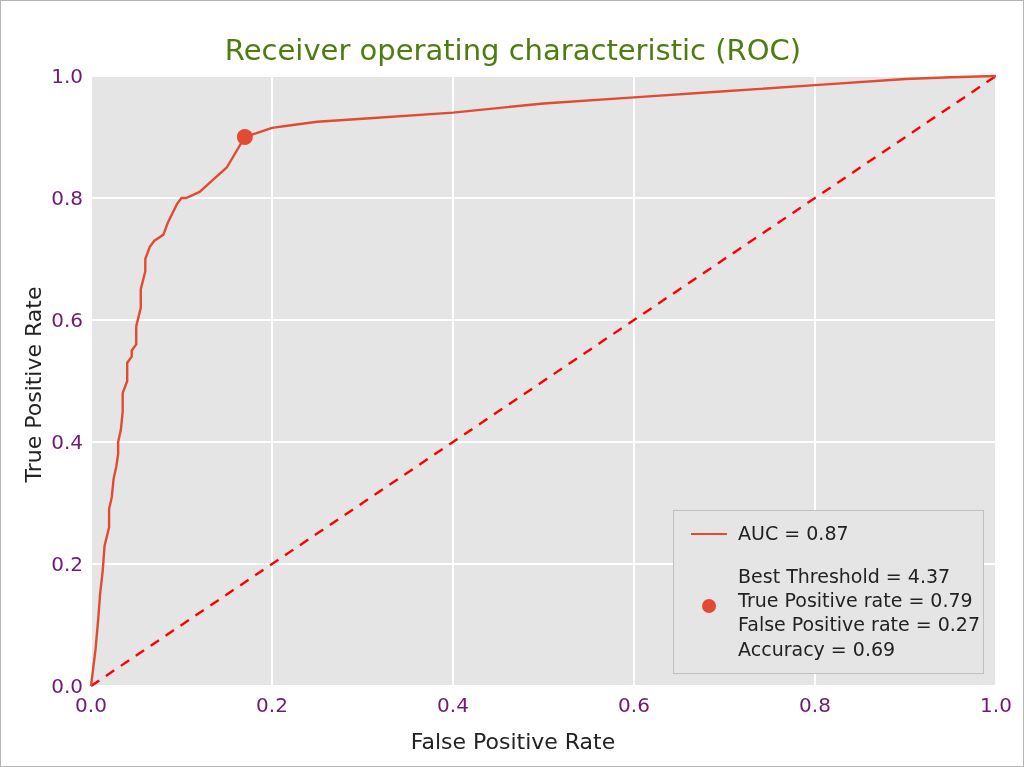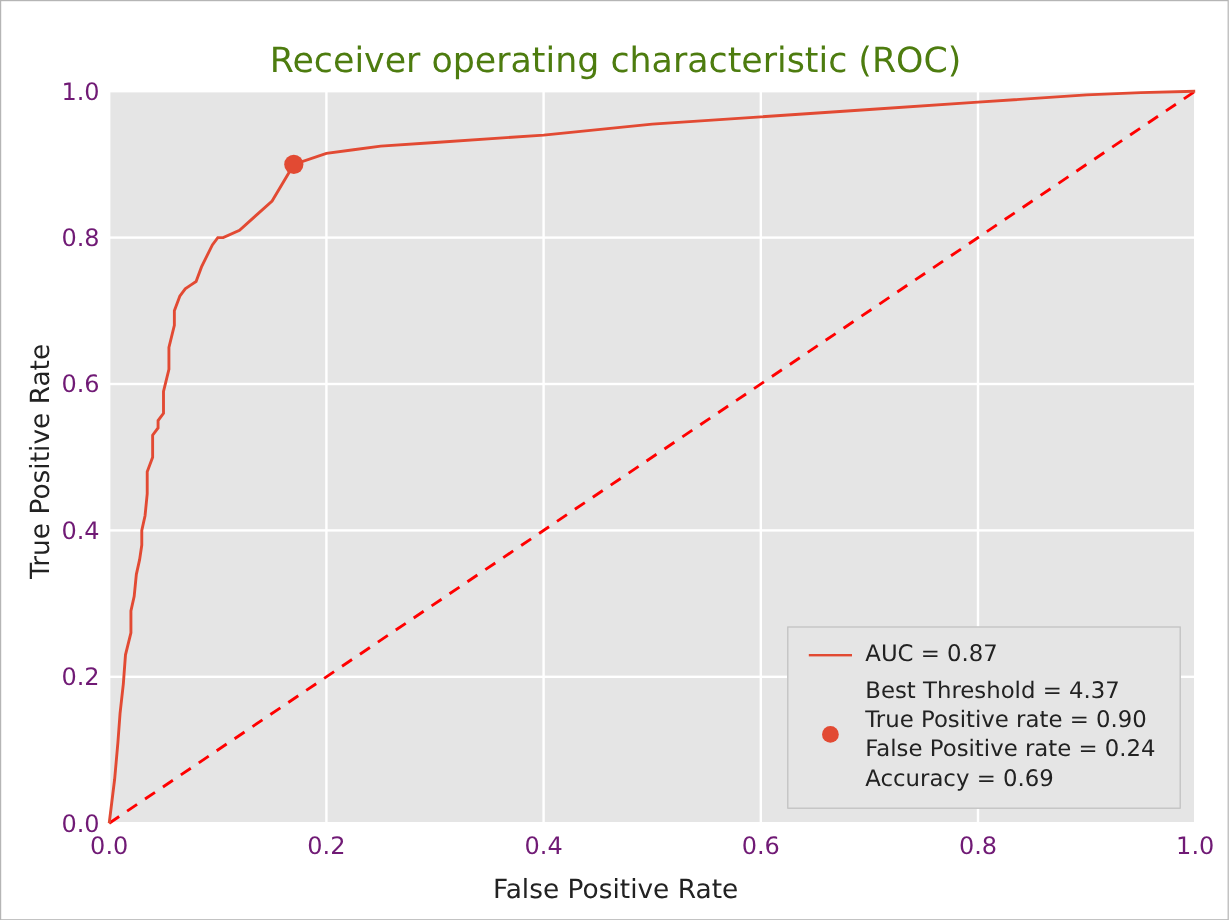--- a/index.html
+++ b/index.html
@@ -81,39 +81,39 @@
     overflow: visible;
   }
   .roc-line { stroke: #e24a33; stroke-width: 2.4; fill: none; }
   .diag-line { stroke: #ff0000; stroke-width: 2.4; fill: none; stroke-dasharray: 10 8; }
   .best-point { fill: #e24a33; }
 
   .legend {
     position: absolute;
     background: #e5e5e5;
     border: 1px solid #bfbfbf;
-    padding: 10px 20px 12px 14px;
+    padding: 10px 3px 12px 14px;
     font-size: 19px;
     line-height: 1.28;
   }
   .legend-row { display: flex; align-items: center; }
   .legend-swatch {
     width: 42px; display: inline-flex; align-items: center; justify-content: center;
     margin-right: 8px;
   }
   .legend-line {
     display: inline-block; width: 36px; height: 0;
     border-top: 2.4px solid #e24a33;
   }
   .legend-dot {
     display: inline-block; width: 14px; height: 14px;
     border-radius: 50%; background: #e24a33;
   }
   .legend-multi { display: flex; align-items: center; }
-  .legend-multi .lines { display: inline-block; }
+  .legend-multi .lines { display: inline-block; margin-top: 12px; }
 </style>
 </head>
 <body>
 
 <div class="figure">
 
   <div class="chart-title">Receiver operating characteristic (ROC)</div>
 
   <div class="axes">
 
@@ -143,22 +143,22 @@
             <span class="legend-line"></span>
           </span>
         <span>AUC = 0.87</span>
       </div>
       <div class="legend-multi" style="margin-top:6px;">
         <span class="legend-swatch">
             <span class="legend-dot"></span>
           </span>
         <span class="lines">
           <div>Best Threshold = 4.37</div>
-          <div>True Positive rate = 0.90</div>
-          <div>False Positive rate = 0.24</div>
+          <div>True Positive rate = 0.79</div>
+          <div>False Positive rate = 0.27</div>
           <div>Accuracy = 0.69</div>
         </span>
       </div>
     </div>
   </div>
 
   <div id="xticklabels">
       <div class="tick-label tick-x" style="left: 90px;">0.0</div>
       <div class="tick-label tick-x" style="left: 271px;">0.2</div>
       <div class="tick-label tick-x" style="left: 452px;">0.4</div>

